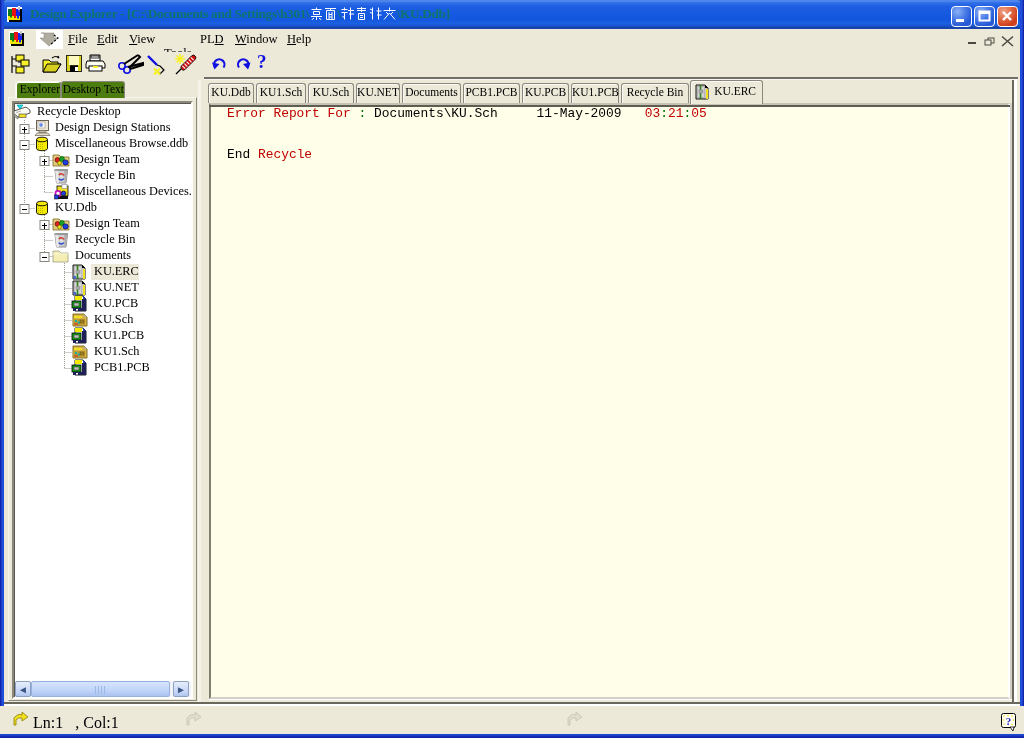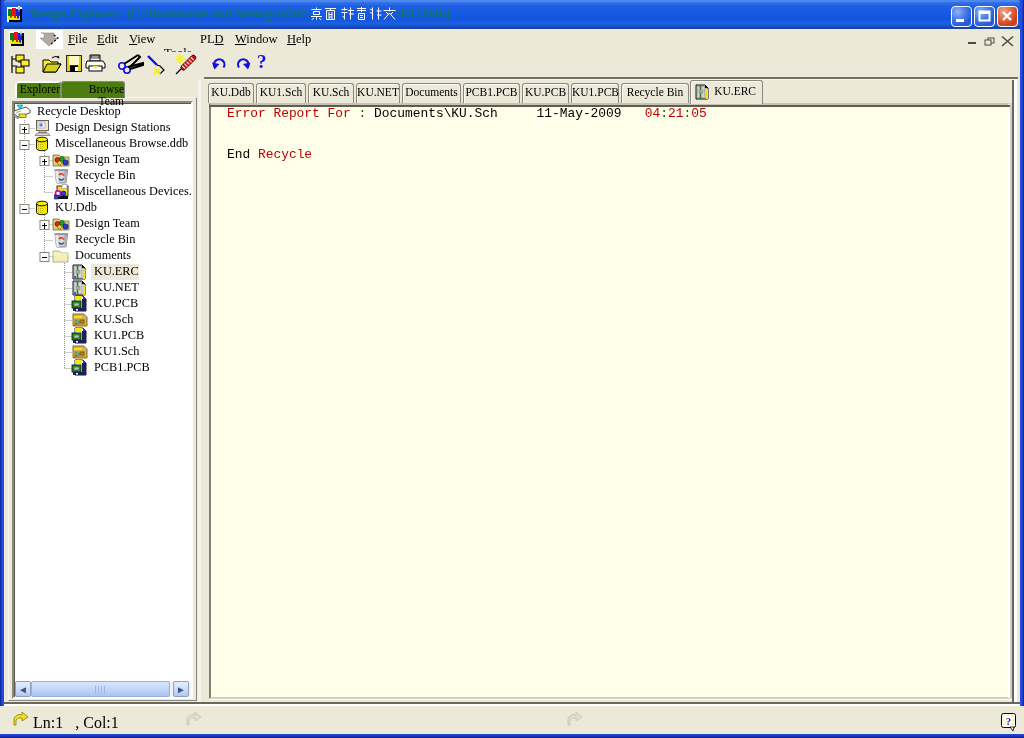--- a/index.html
+++ b/index.html
@@ -202,21 +202,21 @@
   <path d="M13.5 10.5 A5.2 5.2 0 1 0 5 10.5" stroke="#1010e0" stroke-width="2.1" fill="none"></path>
   <polygon points="16.5,5.5 9,7 14,12.5" fill="#1010e0"></polygon>
 </svg>
 <span class="abs" style="left:257px;top:51px;font-size:19px;font-weight:bold;color:#1010e0;font-family:'Liberation Serif',serif">?</span>
 
 <div class="abs" id="topline"></div>
 <div class="abs" id="topline2"></div>
 
 <div class="abs" id="lpanel"></div>
 <div class="abs ltab active" style="left:15px;width:46px;z-index:3">Explorer</div>
-<div class="abs ltab" style="left:61px;width:64px;z-index:2">Browse Team</div>
+<div class="abs ltab" style="left:61px;width:64px;z-index:2">Desktop Text</div>
 <div class="abs" id="treebox"></div>
 
 <svg class="abs" style="left:14px;top:103px" width="177" height="594">
 <defs>
 <g id="icoDesk">
   <polygon points="0,7 12,3 16,6 16,9 4,13 0,10" fill="#fcfcf2" stroke="#444" stroke-width="0.9"></polygon>
   <polygon points="3,1 9,1 6,5" fill="#18e0ec" stroke="#0898a8" stroke-width="0.7"></polygon>
   <polygon points="0,10 4,13 4,15 0,12" fill="#c8c8ba" stroke="#555" stroke-width="0.6"></polygon>
   <rect x="5" y="10" width="7" height="3.5" fill="#f0e020" stroke="#555" stroke-width="0.7"></rect>
   <path d="M2 8.5 L7 7" stroke="#999" stroke-width="0.8"></path>
@@ -412,16 +412,16 @@
 
 <div class="abs" id="contentbox"></div>
 <div class="abs" id="cb-darktop"></div>
 <div class="abs" id="cb-gray"></div>
 <div class="abs" id="cb-dark"></div>
 <div class="abs" id="cb-white"></div>
 <div class="abs" id="cb-wbot"></div>
 <div class="abs" id="groove-dark"></div>
 <div class="abs" id="groove-white"></div>
 <div class="abs" id="lp-white"></div>
-<div class="abs" id="reporttext"><span class="red">Error Report For</span> <span class="grn">:</span> Documents\KU.Sch     11-May-2009   <span class="red">04</span><span class="grn">:</span><span class="red">21</span><span class="grn">:</span><span class="red">05</span>
+<div class="abs" id="reporttext"><span class="red">Error Report For</span> <span class="grn">:</span> Documents\KU.Sch     11-May-2009   <span class="red">03</span><span class="grn">:</span><span class="red">21</span><span class="grn">:</span><span class="red">05</span>
 
 
 End <span class="red">Recycle</span></div>
 
 </body></html>

